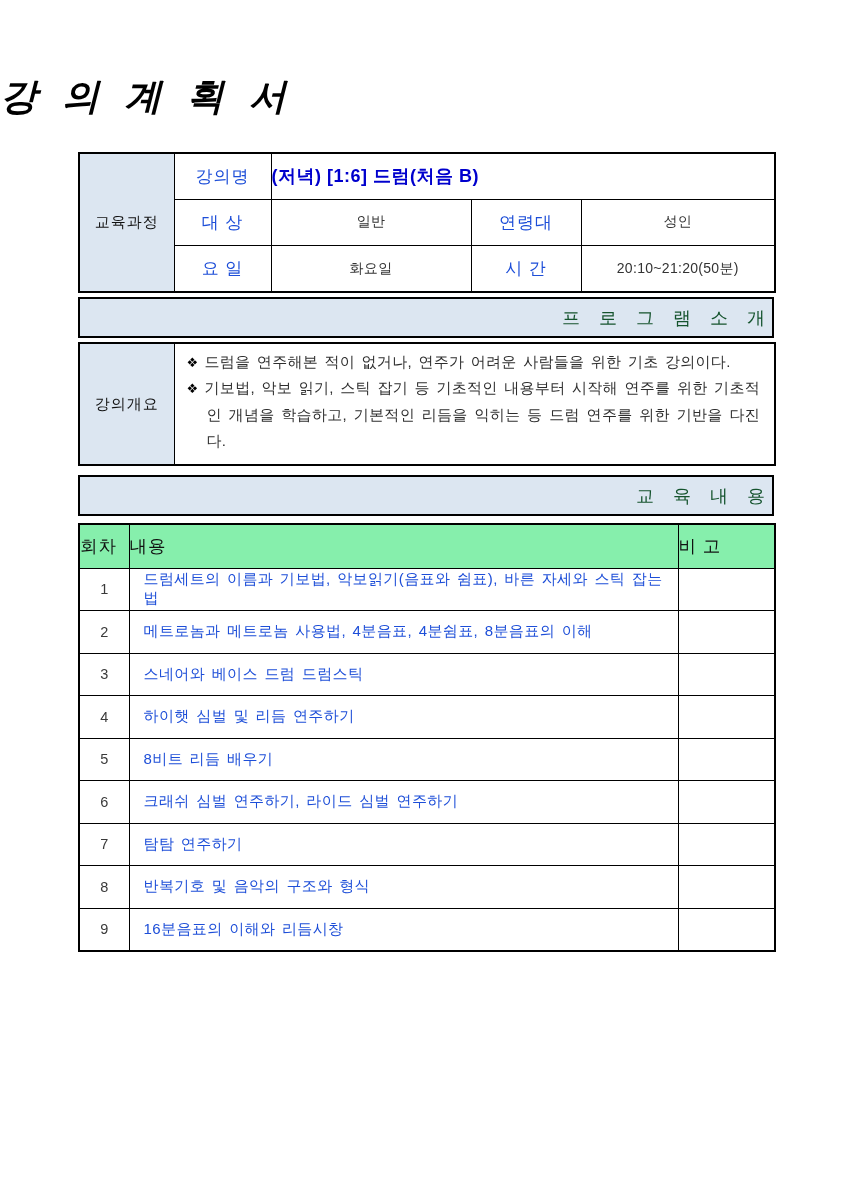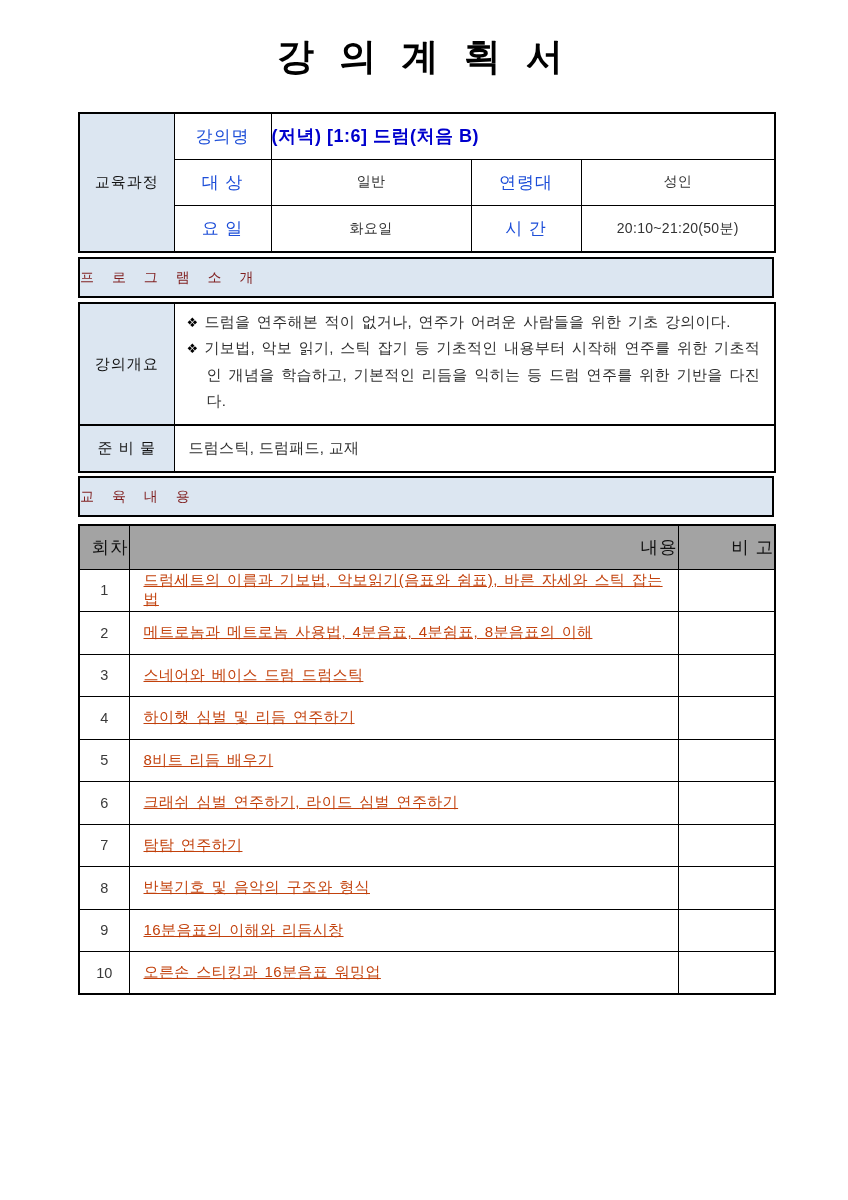--- a/index.html
+++ b/index.html
@@ -10,43 +10,43 @@
   html, body {
     margin: 0; padding: 0;
     background: #ffffff;
   }
   body {
     width: 848px; height: 1200px;
     font-family: "Liberation Sans", "DejaVu Sans", sans-serif;
     color: #222;
   }
   .page-title {
-    margin-top: 36px;
-    text-align: center;
+    margin-top: 76px;
     font-family: "Liberation Serif", "DejaVu Serif", serif;
     font-weight: 700;
     font-size: 37px;
     letter-spacing: 8px;
     color: #000;
     line-height: 1.15;
+    font-style: italic;
   }
   .doc {
     width: 696px;
     margin: 33px 0 0 78px;
   }
   table {
     border-collapse: collapse;
     table-layout: fixed;
     width: 696px;
     background: #fff;
   }
   table { border: 2px solid #000; }
   td, th { border: 1px solid #000; padding: 0; }
   .gap4 { margin-top: 4px; }
-  .gap3 { margin-top: 3px; }
+  .gap3 { margin-top: 9px; }
   .gap7 { margin-top: 7px; }
 
   .lbl {
     background: var(--header-bg, #dce6f1);
     text-align: center; vertical-align: middle;
     font-size: 15px; color: #111;
     letter-spacing: 1px;
   }
   .sublbl {
     text-align: center; vertical-align: middle;
@@ -62,22 +62,22 @@
   }
   .lecture-name {
     vertical-align: middle;
     font-size: 18px; font-weight: 700;
     color: var(--accent-blue, #0000cd);
     letter-spacing: 0.5px;
   }
   .section-bar td {
     height: 39px;
     background: var(--header-bg, #dce6f1);
-    text-align: left; vertical-align: middle;
-    font-size: 14px; color: #7f1d1d;
+    text-align: right; vertical-align: middle;
+    font-size: 18px; color: #14532d;
     letter-spacing: 7px;
   }
   .overview-cell {
     vertical-align: middle;
     padding: 5px 14px 10px 12px;
     background: #fff;
   }
   .bullet-item {
     font-size: 15px; color: #2e2e2e;
     line-height: 1.75;
@@ -89,36 +89,35 @@
   }
   .bullet-glyph { color: #000; margin-right: 6px; font-size: 13px; }
   .materials-cell {
     vertical-align: middle;
     padding-left: 14px;
     font-size: 15px; color: #2e2e2e;
     letter-spacing: 0.3px;
   }
   .cur-head td {
     height: 44px;
-    text-align: right; vertical-align: middle;
+    text-align: left; vertical-align: middle;
     font-size: 17.5px; color: #111;
-    background: #a3a3a3;
+    background: #86efac;
     letter-spacing: 1px;
   }
   .cur-row td { height: 42.5px; vertical-align: middle; }
   .cur-no {
     text-align: center;
     font-size: 14.5px; color: #3a3a3a;
   }
   .cur-content {
     padding-left: 14px;
-    font-size: 15px; color: #c2410c;
+    font-size: 15px; color: #1d4ed8;
     letter-spacing: 0.4px;
     word-spacing: 2px;
-    text-decoration: underline;
   }
   .cur-note { background: #fff; }
 
   .row-h46 td { height: 46.5px; }
   .overview-row td { height: 86px; }
   .materials-row td { height: 47px; }
   .materials-row td { border-top: 2px solid #000; }
 </style>
 </head>
 <body>
@@ -174,24 +173,20 @@
       <td class="lbl">강의개요</td>
       <td class="overview-cell">
         <div class="bullet-item">
           <span class="bullet-glyph">❖</span><span>드럼을 연주해본 적이 없거나, 연주가 어려운 사람들을 위한 기초 강의이다.</span>
         </div>
         <div class="bullet-item">
           <span class="bullet-glyph">❖</span><span>기보법, 악보 읽기, 스틱 잡기 등 기초적인 내용부터 시작해 연주를 위한 기초적인 개념을 학습하고, 기본적인 리듬을 익히는 등 드럼 연주를 위한 기반을 다진다.</span>
         </div>
       </td>
     </tr>
-    <tr class="materials-row">
-      <td class="lbl">준 비 물</td>
-      <td class="materials-cell">드럼스틱, 드럼패드, 교재</td>
-    </tr>
   </tbody>
     </table>
 
   <table class="gap3 section-bar">
     <tbody>
         <tr>
           <td>교 육 내 용</td>
         </tr>
   </tbody>
     </table>
@@ -246,21 +241,16 @@
     <tr class="cur-row">
       <td class="cur-no">8</td>
       <td class="cur-content">반복기호 및 음악의 구조와 형식</td>
       <td class="cur-note"></td>
     </tr>
     <tr class="cur-row">
       <td class="cur-no">9</td>
       <td class="cur-content">16분음표의 이해와 리듬시창</td>
       <td class="cur-note"></td>
     </tr>
-    <tr class="cur-row">
-      <td class="cur-no">10</td>
-      <td class="cur-content">오른손 스티킹과 16분음표 워밍업</td>
-      <td class="cur-note"></td>
-    </tr>
   </tbody>
     </table>
 
 </div>
 
 </body></html>

